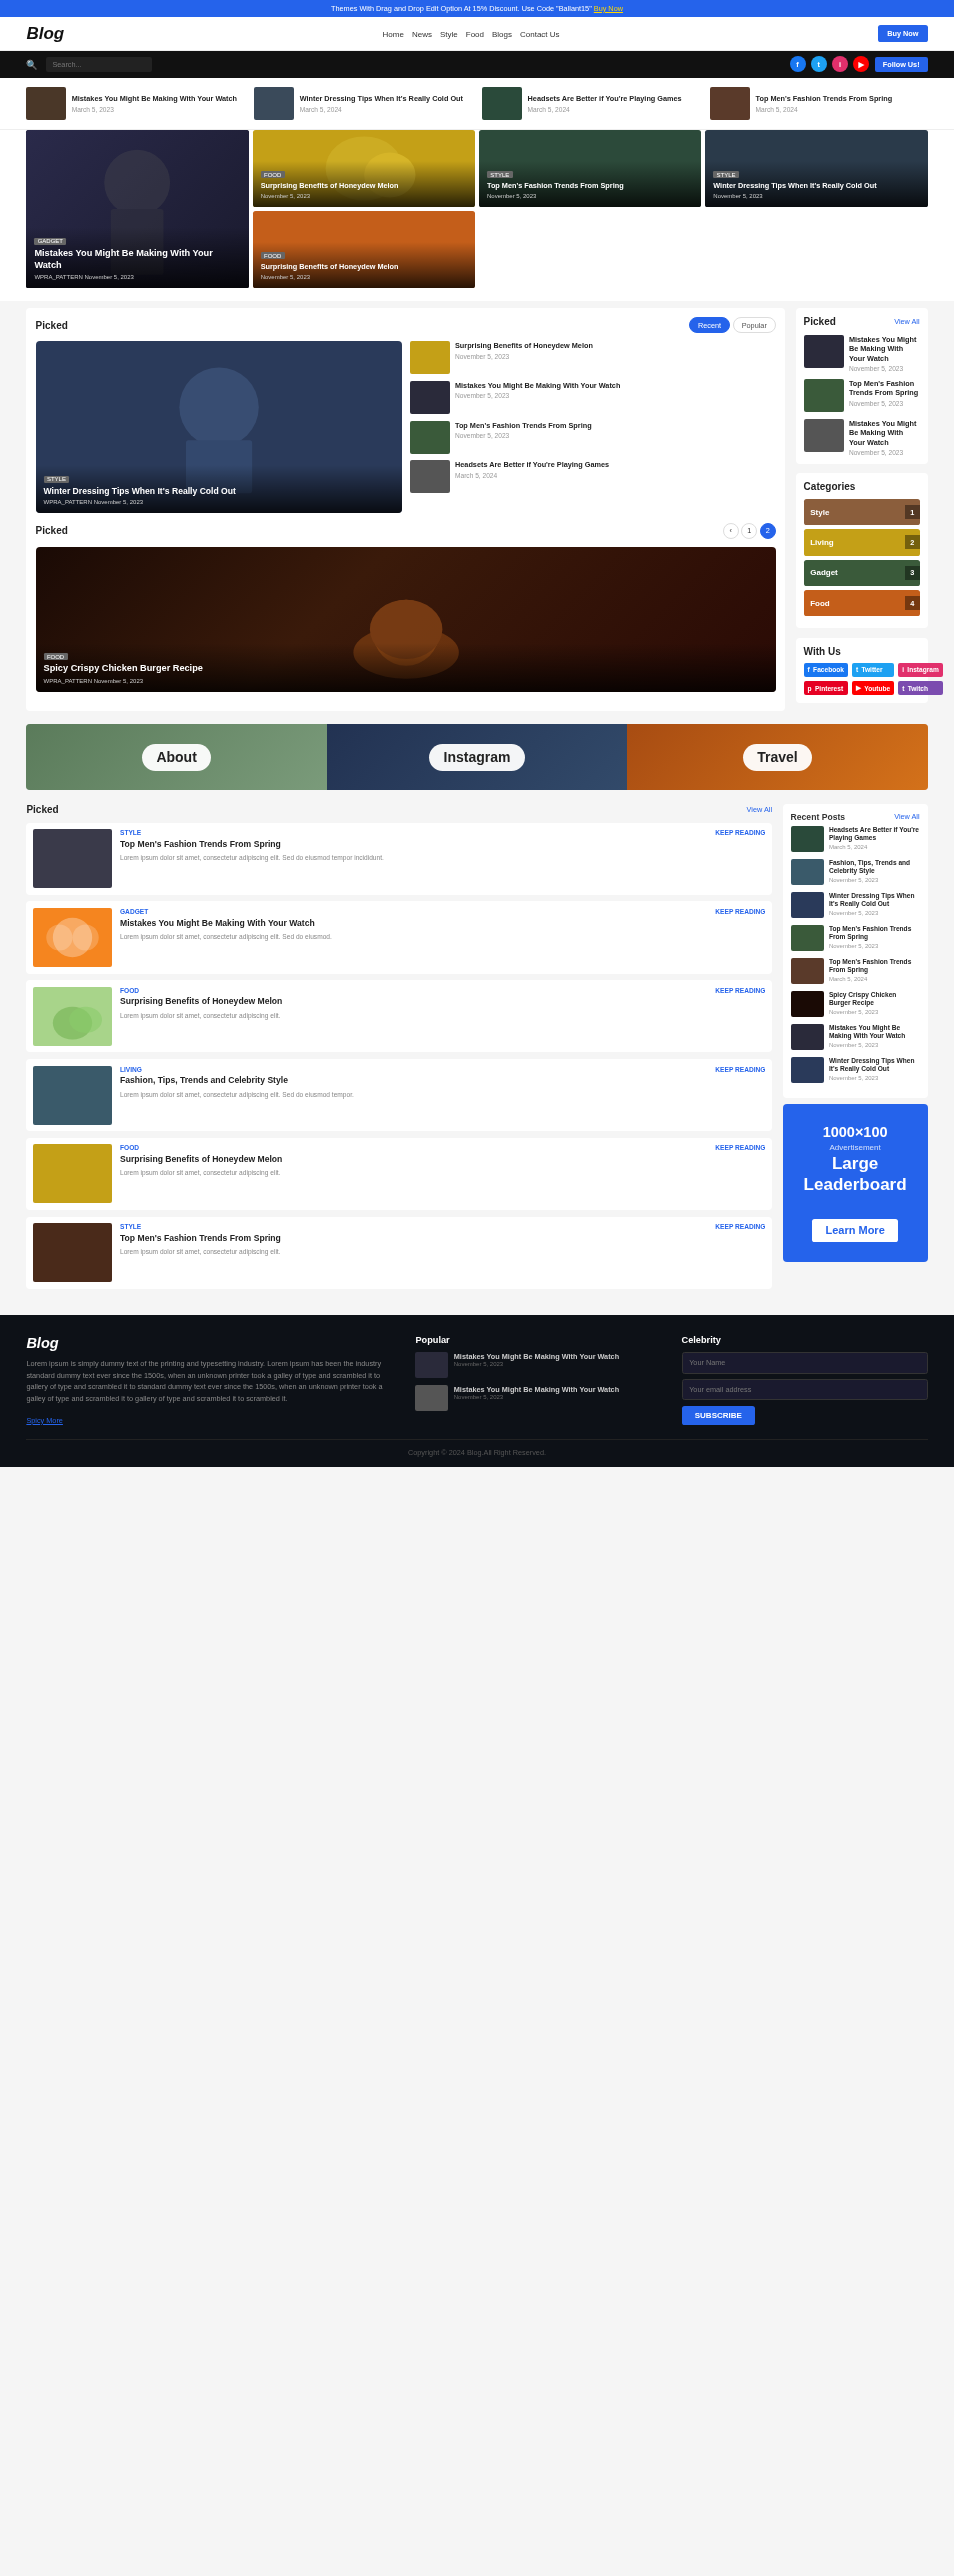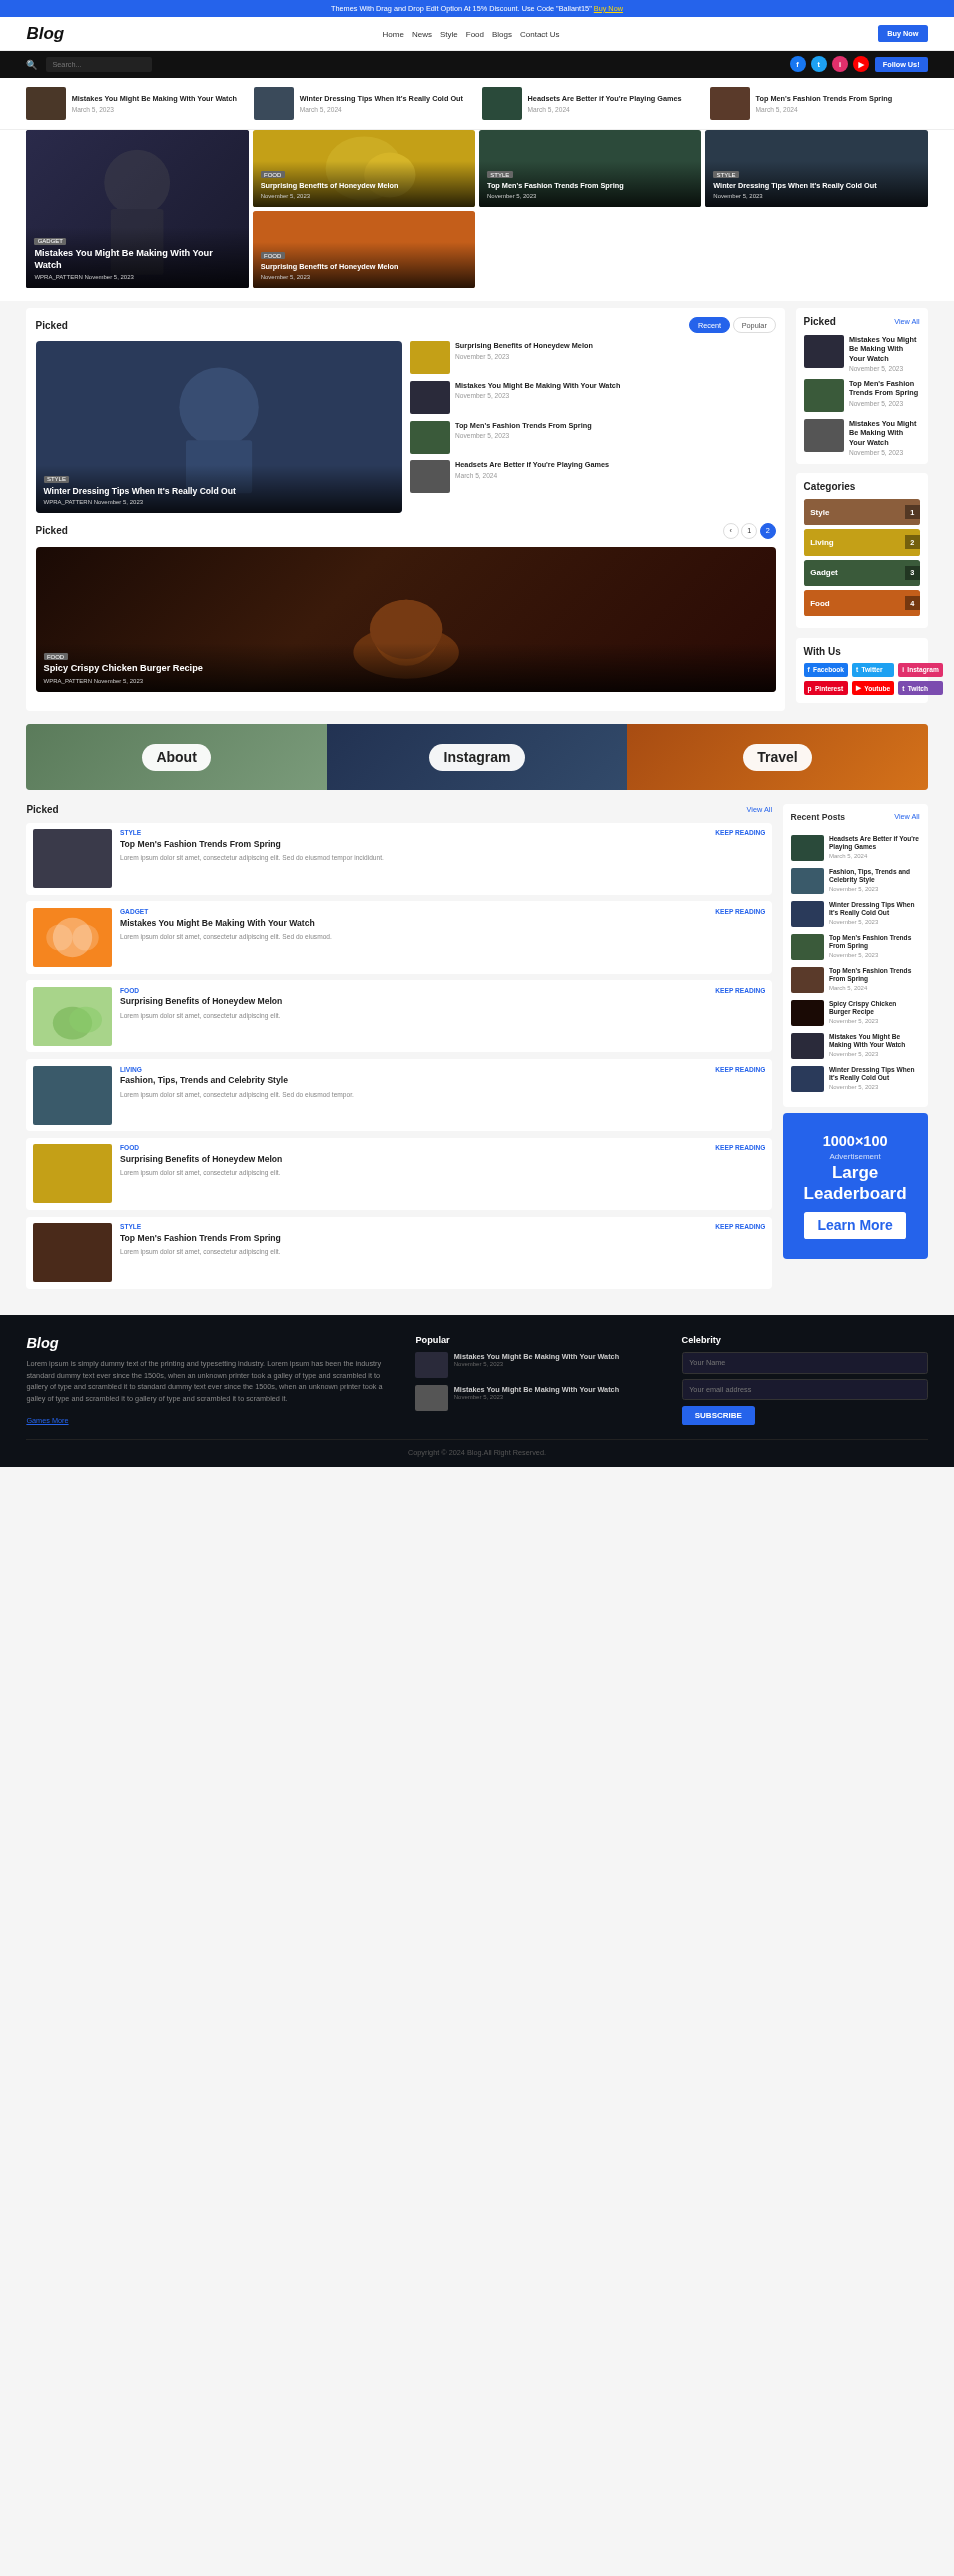--- a/index.html
+++ b/index.html
@@ -306,21 +306,21 @@
     }
     .article-card-content { flex: 1; }
     .article-cat-row { display: flex; justify-content: space-between; margin-bottom: 2.6px; }
     .article-cat { font-size: 6.6px; color: #2563eb; font-weight: bold; text-transform: uppercase; }
     .keep-reading { font-size: 6.6px; color: #2563eb; font-weight: bold; }
     .article-title { font-size: 8.6px; font-weight: bold; color: #222; margin-bottom: 3.3px; line-height: 1.3; }
     .article-desc { font-size: 6.6px; color: #888; line-height: 1.4; }
     
     
     .recent-posts { background: #fff; border-radius: 4px; padding: 8px; }
-    .recent-header { display: flex; justify-content: space-between; align-items: center; margin-bottom: 13px; }
+    .recent-header { display: flex; justify-content: space-between; align-items: center; margin-bottom: 4px; }
     .recent-title { font-size: 8.6px; font-weight: bold; }
     .recent-item { display: flex; gap: 5.3px; margin-bottom: 6.6px; align-items: flex-start; }
     .recent-img { width: 33px; height: 26.4px; border-radius: 2px; flex-shrink: 0; }
     .recent-text .title { font-size: 6.6px; font-weight: bold; color: #222; line-height: 1.3; margin-bottom: 1.3px; }
     .recent-text .date { font-size: 6px; color: #999; }
     
     
     .ad-banner {
       background: #2563eb;
       color: #fff;
@@ -331,23 +331,23 @@
     }
     .ad-banner .size { font-size: 14.5px; font-weight: bold; }
     .ad-banner .ad-label { font-size: 8px; opacity: 0.8; margin: 2.6px 0; }
     .ad-banner .ad-big { font-size: 17px; font-weight: bold; line-height: 1.2; }
     .ad-banner .learn-more {
       display: inline-block;
       background: #fff;
       color: #2563eb;
       padding: 5.3px 13.2px;
       border-radius: 2.6px;
-      font-size: 14px;
+      font-size: 11px;
       font-weight: bold;
-      margin-top: 8px;
+      margin-top: 24px;
       cursor: pointer;
     }
     
     
     .footer {
       background: #0d1117;
       color: #aaa;
       padding: 20px 26.4px 10.6px;
       margin-top: 20px;
     }
@@ -870,21 +870,21 @@
   </div>
 </div>
 
 <footer class="footer">
   <div class="footer-grid">
 
     <div>
       <div class="footer-logo">Blog</div>
       <p class="footer-desc">Lorem ipsum is simply dummy text of the printing and typesetting industry. Lorem ipsum has been the industry standard dummy text ever since the 1500s, when an unknown printer took a galley of type and scrambled it to gallery of type and scrambled it to standard dummy text ever since the 1500s, when an unknown printer took a galley of type and scrambled it to gallery of type and scrambled it to scrambled it.</p>
       <br>
-      <a class="footer-link" href="#">Games More</a>
+      <a class="footer-link" href="#">Spicy More</a>
     </div>
 
     <div>
       <div class="footer-section-title">Popular</div>
       <div class="footer-popular-item">
         <div class="footer-popular-img color-img" style="background:#2a2a3a;"></div>
         <div class="footer-popular-text">
           <div class="title">Mistakes You Might Be Making With Your Watch</div>
           <div class="date">November 5, 2023</div>
         </div>

